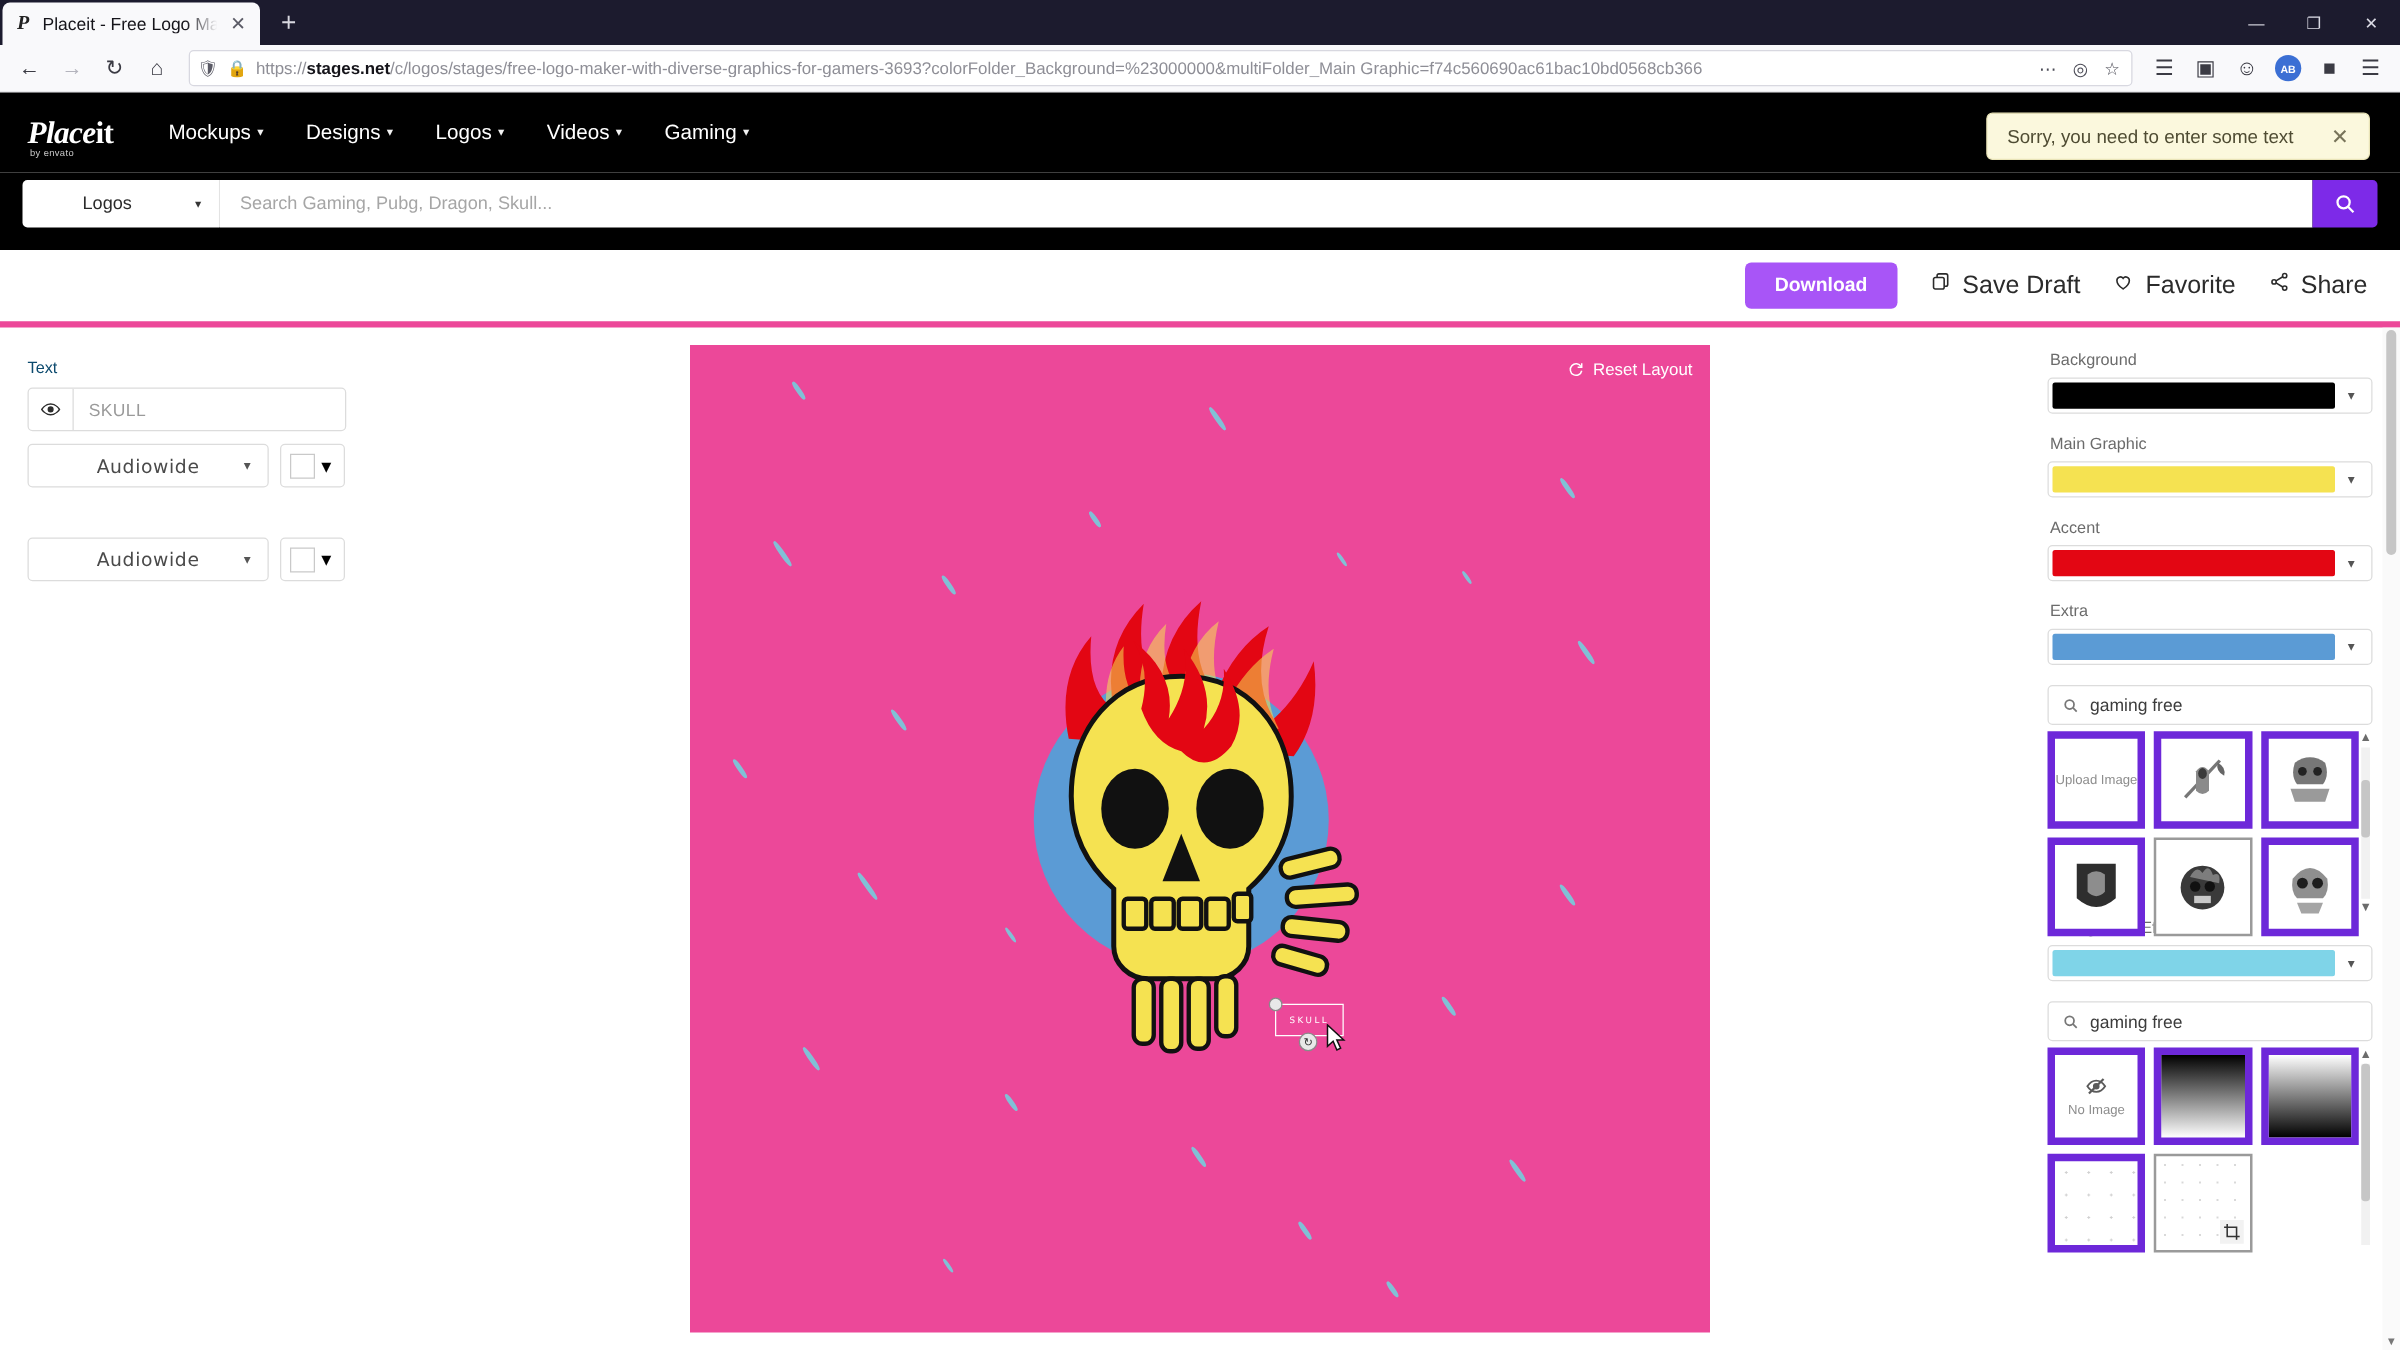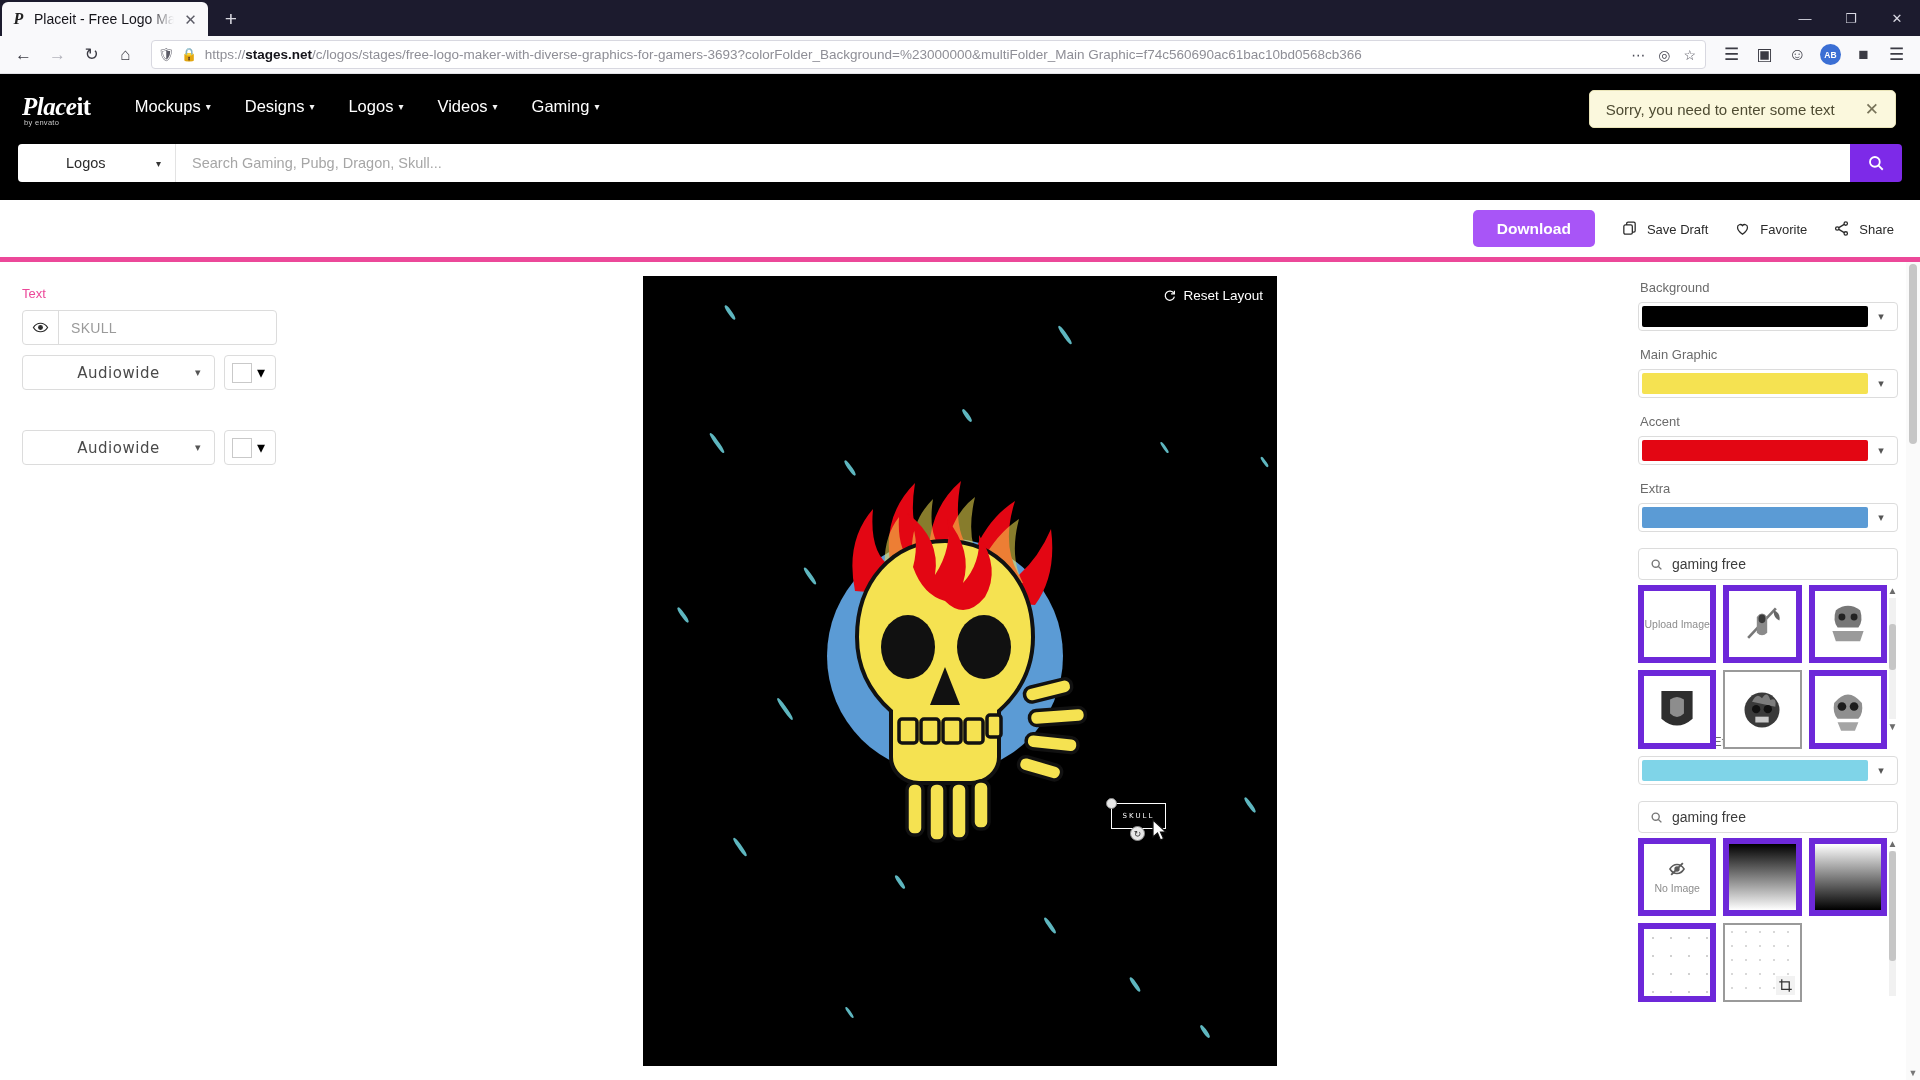--- a/index.html
+++ b/index.html
@@ -143,29 +143,29 @@
   .actionbar {
     height: 62px; background: #fff; display: flex; align-items: center;
     justify-content: flex-end; padding-right: 26px; gap: 26px;
     border-bottom: 5px solid #ec4899;
   }
   .btn-download {
     background: #a855f7; color: #fff; font-size: 15.5px; font-weight: bold;
     border-radius: 5px; padding: 11px 24px; line-height: 1;
   }
   .act {
-    display: flex; align-items: flex-end; gap: 9px;
-    font-size: 13px; color: #2b2b2b;
+    display: flex; align-items: flex-start; gap: 9px;
+    font-size: 20px; color: #2b2b2b;
   }
 
   
   .main { display: flex; height: calc(1080px - 36px - 38px - 64px - 62px - 62px); }
 
   .left-panel { width: 300px; padding: 24px 22px; flex: 0 0 300px; }
-  .lp-label { font-size: 13px; color: #ec4899; margin-bottom: 9px; }
+  .lp-label { font-size: 13px; color: #0c4a6e; margin-bottom: 9px; }
   .txt-row {
     display: flex; height: 35px; border: 1px solid #dcdcdc;
     border-radius: 4px; overflow: hidden; background: #fff; width: 255px;
   }
   .txt-eye {
     width: 36px; display: flex; align-items: center; justify-content: center;
     border-right: 1px solid #dcdcdc; color: #2c2c2c;
   }
   .txt-val {
     flex: 1; display: flex; align-items: center; padding-left: 12px;
@@ -182,21 +182,21 @@
   .color-select {
     width: 52px; height: 35px; border: 1px solid #dcdcdc; border-radius: 4px;
     display: flex; align-items: center; gap: 5px; padding-left: 7px;
   }
   .sw-white { width: 20px; height: 20px; border: 1px solid #c9c9c9; background: #fff; }
   .block-gap { height: 30px; }
 
   
   .center-panel { flex: 1; display: flex; justify-content: center; padding-top: 14px; }
   .canvas {
-    width: 634px; height: 790px; background: #000000; position: relative; overflow: hidden;
+    width: 816px; height: 790px; background: #ec4899; position: relative; overflow: hidden;
   }
   .reset-layout {
     position: absolute; right: 14px; top: 12px; color: #fff;
     font-size: 13.5px; display: flex; align-items: center; gap: 7px; z-index: 6;
   }
   .spark {
     position: absolute; background: #6fd6e0; border-radius: 40%;
     opacity: .85; transform: rotate(-35deg);
   }
   .logo-art {

